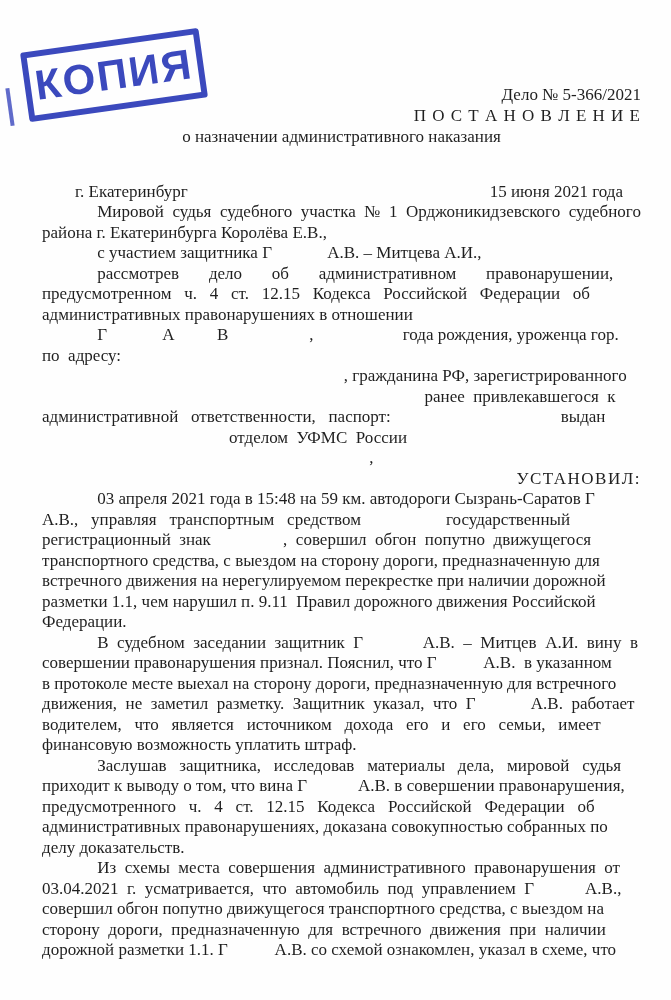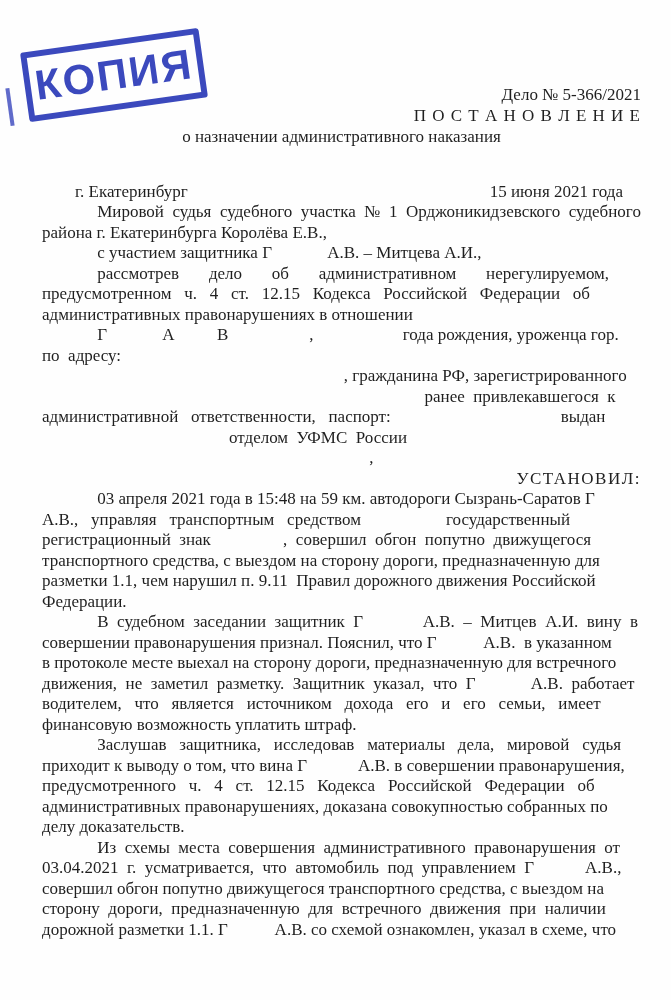--- a/index.html
+++ b/index.html
@@ -78,39 +78,40 @@
 
   <div class="place-date">
     <span>г. Екатеринбург</span>
     <span>15 июня 2021 года</span>
   </div>
 
   <div class="lines">
       <div class="ln">             Мировой  судья  судебного  участка  №  1  Орджоникидзевского  судебного</div>
       <div class="ln">района г. Екатеринбурга Королёва Е.В.,</div>
       <div class="ln">             с участием защитника Г             А.В. – Митцева А.И.,</div>
-      <div class="ln">             рассмотрев       дело       об       административном       нерегулируемом,</div>
+      <div class="ln">             рассмотрев       дело       об       административном       правонарушении,</div>
       <div class="ln">предусмотренном   ч.   4   ст.   12.15   Кодекса   Российской   Федерации   об</div>
       <div class="ln">административных правонарушениях в отношении</div>
       <div class="ln">             Г             А          В                   ,                     года рождения, уроженца гор.</div>
       <div class="ln">по  адресу:</div>
       <div class="ln">                                                                       , гражданина РФ, зарегистрированного</div>
       <div class="ln">                                                                                          ранее  привлекавшегося  к</div>
       <div class="ln">административной   ответственности,   паспорт:                                        выдан</div>
       <div class="ln">                                            отделом  УФМС  России</div>
       <div class="ln">                                                                             ,</div>
     </div>
 
   <div class="heading">УСТАНОВИЛ:</div>
 
   <div class="lines" style="margin-top:0">
       <div class="ln">             03 апреля 2021 года в 15:48 на 59 км. автодороги Сызрань-Саратов Г</div>
       <div class="ln">А.В.,   управляя   транспортным   средством                    государственный</div>
       <div class="ln">регистрационный  знак                 ,  совершил  обгон  попутно  движущегося</div>
       <div class="ln">транспортного средства, с выездом на сторону дороги, предназначенную для</div>
+      <div class="ln">встречного движения на нерегулируемом перекрестке при наличии дорожной</div>
       <div class="ln">разметки 1.1, чем нарушил п. 9.11  Правил дорожного движения Российской</div>
       <div class="ln">Федерации.</div>
       <div class="ln">             В  судебном  заседании  защитник  Г              А.В.  –  Митцев  А.И.  вину  в</div>
       <div class="ln">совершении правонарушения признал. Пояснил, что Г           А.В.  в указанном</div>
       <div class="ln">в протоколе месте выехал на сторону дороги, предназначенную для встречного</div>
       <div class="ln">движения,  не  заметил  разметку.  Защитник  указал,  что  Г             А.В.  работает</div>
       <div class="ln">водителем,   что   является   источником   дохода   его   и   его   семьи,   имеет</div>
       <div class="ln">финансовую возможность уплатить штраф.</div>
       <div class="ln">             Заслушав   защитника,   исследовав   материалы   дела,   мировой   судья</div>
       <div class="ln">приходит к выводу о том, что вина Г            А.В. в совершении правонарушения,</div>

